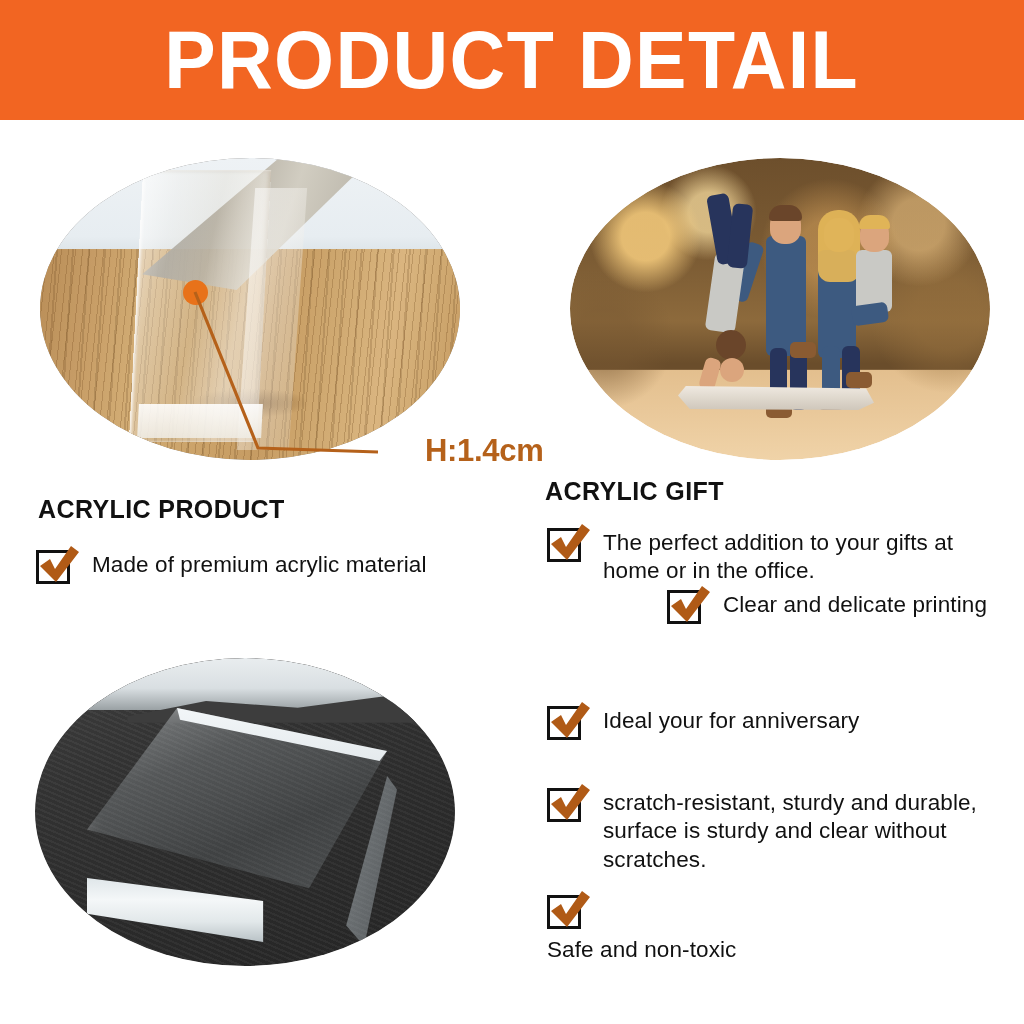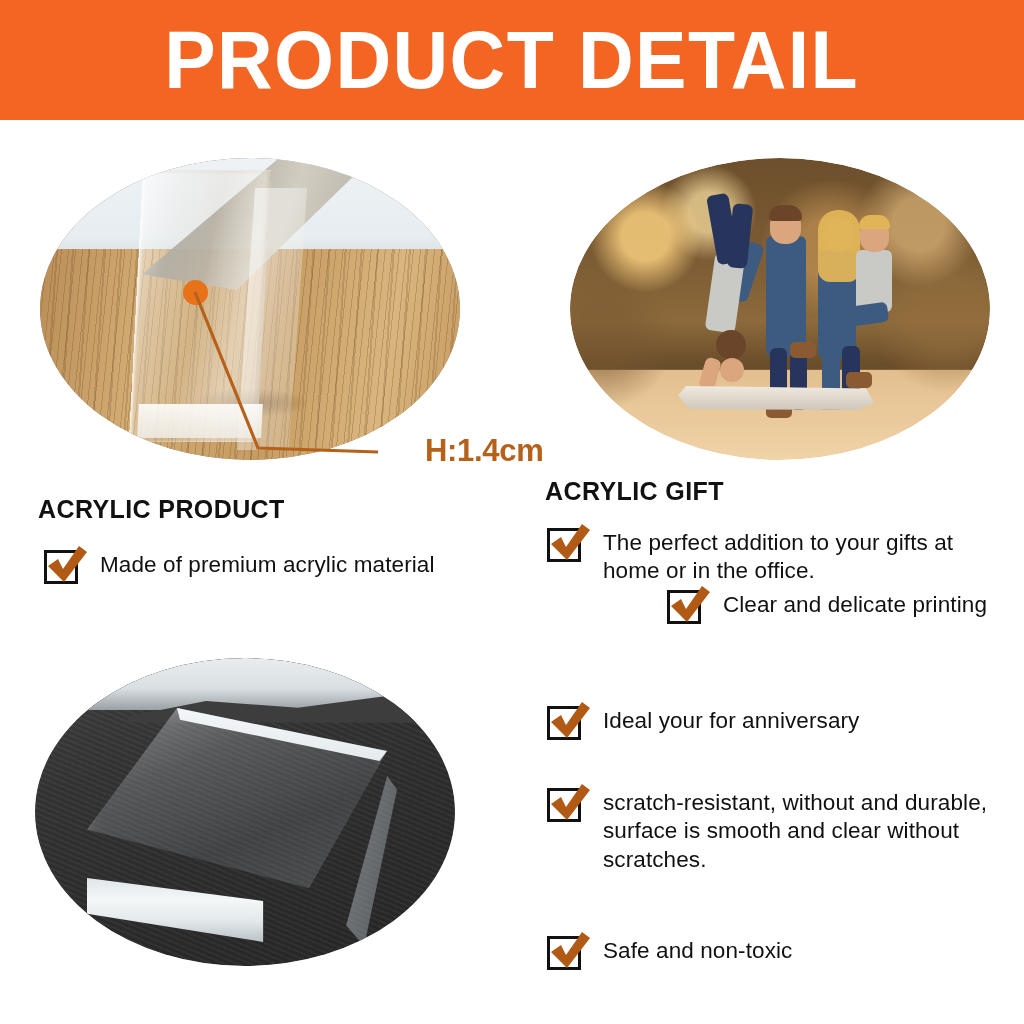--- a/index.html
+++ b/index.html
@@ -255,26 +255,26 @@
   .checkbox svg { position: absolute; left: 0; top: 0; overflow: visible; }
   .bullet-text {
     color: #111111;
     font-size: 22.5px;
     line-height: 1.26;
     font-weight: 400;
     letter-spacing: 0.1px;
     padding-top: 5px;
   }
 
-  #bullet-acrylic-1 { left: 44px;  top: 546px; width: 470px; }
+  #bullet-acrylic-1 { left: 36px;  top: 546px; width: 470px; }
   #bullet-gift-1    { left: 547px; top: 524px; width: 440px; }
   #bullet-gift-2    { left: 547px; top: 586px; width: 440px; justify-content: flex-end; }
   #bullet-gift-3    { left: 547px; top: 702px; width: 440px; }
   #bullet-gift-4    { left: 547px; top: 784px; width: 450px; }
-  #bullet-gift-5    { left: 547px; top: 932px; width: 440px; }
+  #bullet-gift-5    { left: 547px; top: 891px; width: 440px; flex-direction: column; }
 </style>
 </head>
 <body>
 
 <div class="banner">
   <div class="banner-title">PRODUCT DETAIL</div>
 </div>
 
 <div class="oval oval-ring" id="photo-acrylic-edge">
   <div class="oval-inner">
@@ -395,21 +395,21 @@
   <span class="bullet-text">Ideal your for anniversary</span>
 </div>
 
 <div class="bullet" id="bullet-gift-4">
   <span class="checkbox">
     <span class="box"></span>
     <svg width="46" height="44" viewBox="0 0 46 44">
       <polygon points="4,20 14,13 19,23 35,0 43,6 20,36" fill="#B05A16"></polygon>
     </svg>
   </span>
-  <span class="bullet-text">scratch-resistant, without and durable, surface is smooth and clear without scratches.</span>
+  <span class="bullet-text">scratch-resistant, sturdy and durable, surface is sturdy and clear without scratches.</span>
 </div>
 
 <div class="bullet" id="bullet-gift-5">
   <span class="checkbox">
     <span class="box"></span>
     <svg width="46" height="44" viewBox="0 0 46 44">
       <polygon points="4,20 14,13 19,23 35,0 43,6 20,36" fill="#B05A16"></polygon>
     </svg>
   </span>
   <span class="bullet-text">Safe and non-toxic</span>

